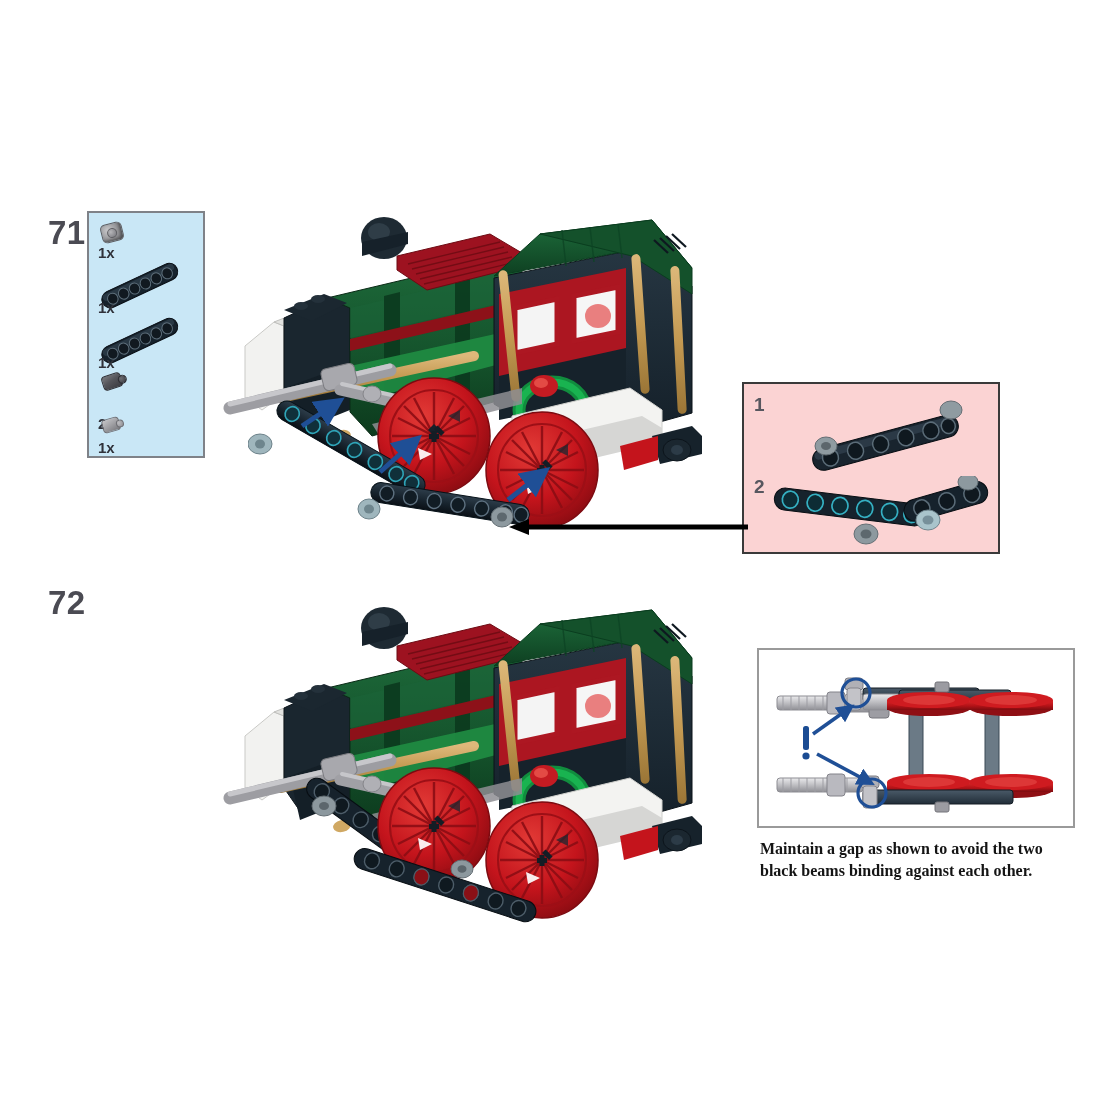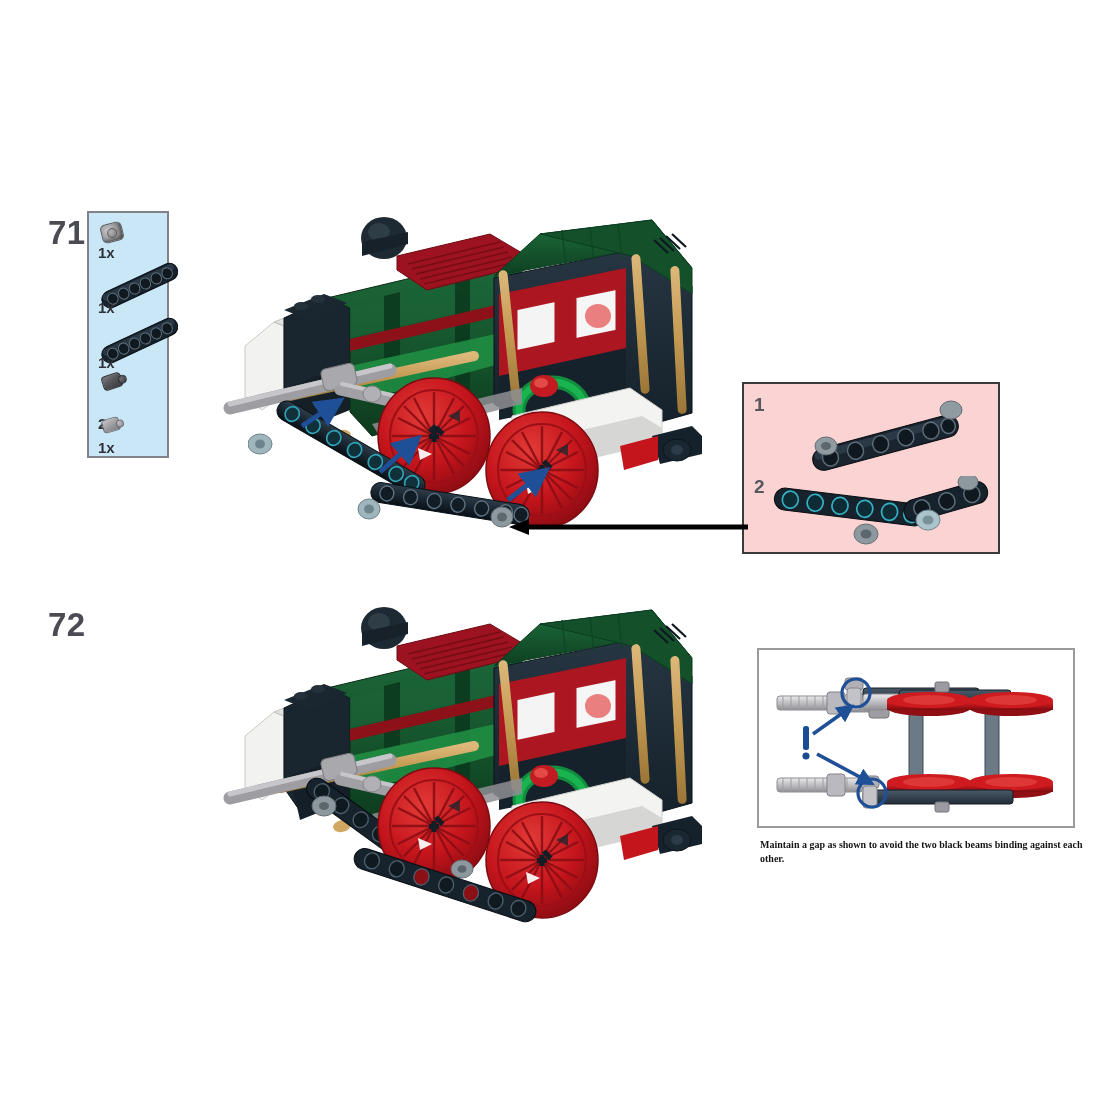--- a/index.html
+++ b/index.html
@@ -19,27 +19,27 @@
   
   .step-num {
     position: absolute;
     font-family: "Liberation Sans", sans-serif;
     font-weight: bold;
     font-size: 33px;
     color: #4b4b53;
     letter-spacing: 0.5px;
   }
   #step-71-num { left: 48px; top: 214px; }
-  #step-72-num { left: 48px; top: 606px; }
+  #step-72-num { left: 48px; top: 584px; }
 
   
   #parts-callout {
     position: absolute;
     left: 87px; top: 211px;
-    width: 82px; height: 247px;
+    width: 118px; height: 247px;
     background: #c9e7f6;
     border: 2px solid #7f8288;
     box-sizing: border-box;
     text-decoration: underline;
   }
   .part-qty {
     position: absolute;
     left: 9px;
     font-size: 15px;
     font-weight: bold;
@@ -129,21 +129,21 @@
     width: 318px; height: 180px;
     background: #ffffff;
     border: 2px solid #9a9a9a;
     box-sizing: border-box;
   }
   #hint-caption {
     position: absolute;
     left: 760px; top: 838px;
     width: 324px;
     font-family: "Liberation Serif", serif;
-    font-size: 10px;
+    font-size: 16px;
     font-weight: bold;
     line-height: 1.35;
     color: #141414;
   }
 
   
   .art { position: absolute; }
 </style>
 </head>
 <body>

